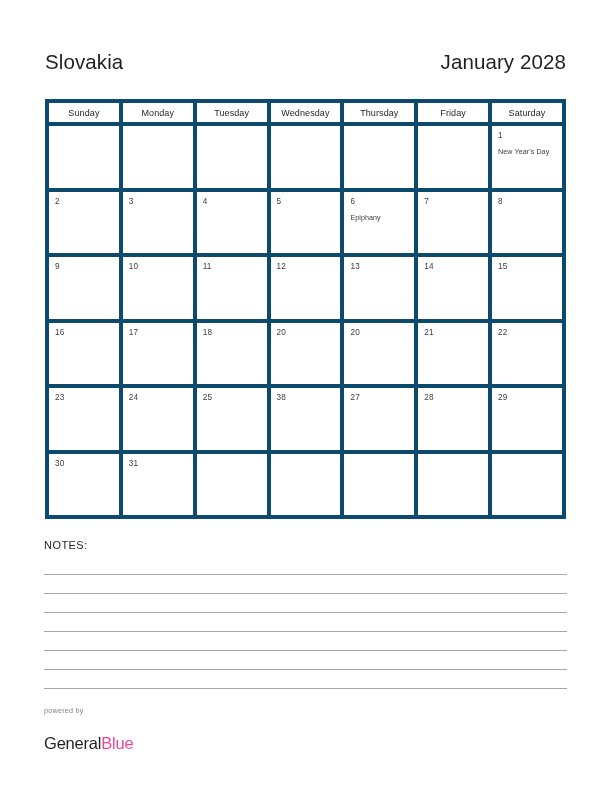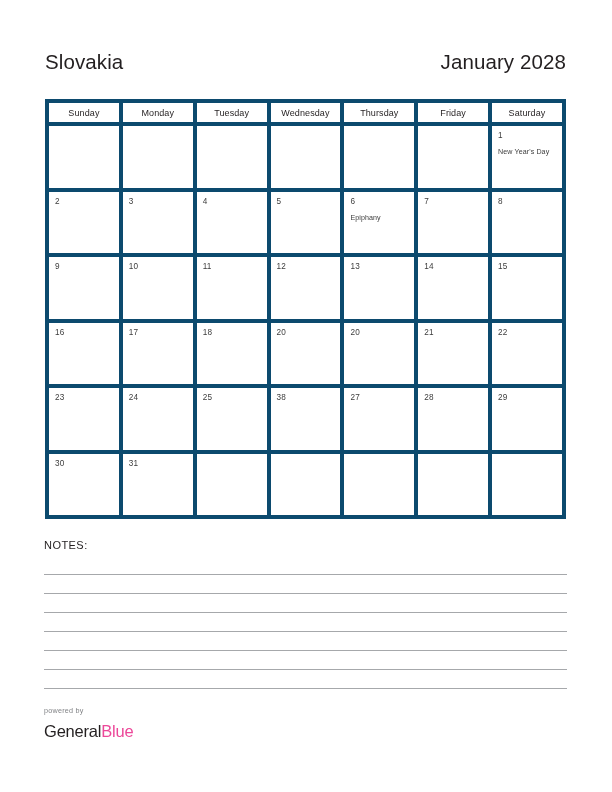--- a/index.html
+++ b/index.html
@@ -119,21 +119,21 @@
   .footer {
     position: absolute;
     left: 44px;
     top: 707px;
   }
   .powered {
     font-size: 7.2px;
     color: #808285;
     letter-spacing: 0.25px;
     line-height: 1;
-    margin-bottom: 9px;
+    margin-bottom: 21px;
   }
   .brand {
     font-size: 16.5px;
     line-height: 1;
     letter-spacing: -0.2px;
     white-space: nowrap;
   }
   .brand-general { color: #231f20; }
   .brand-blue { color: #ec4899; }
 </style>

